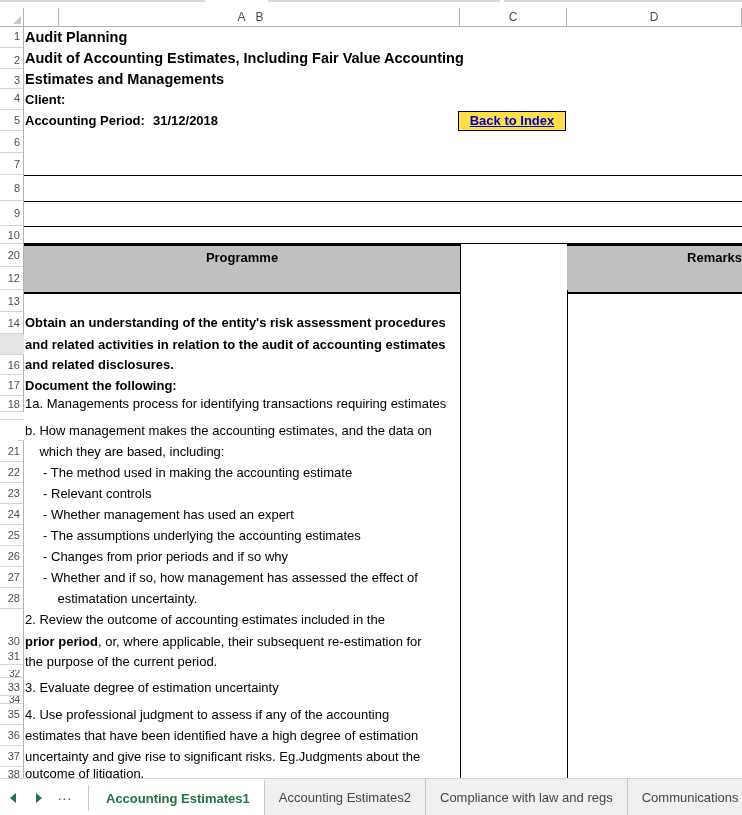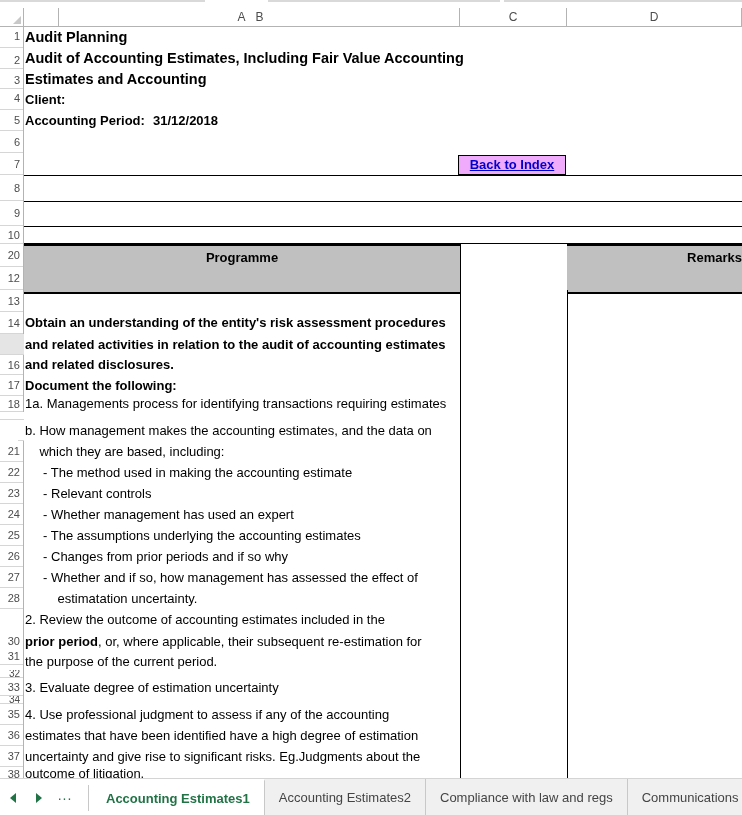--- a/index.html
+++ b/index.html
@@ -139,31 +139,30 @@
     font-size: 13px;
     text-align: center;
     border-top: 2px solid #000000;
     border-bottom: 2px solid #000000;
   }
   .hdr-cell.rightal { text-align: right; padding-right: 4px; }
 
   
   #back-to-index {
     position: absolute;
-    background: #f0abfc;
+    background: #fde047;
     border: 1.5px solid #000000;
     box-sizing: border-box;
     text-align: center;
     font-family: "Liberation Sans", sans-serif;
     font-size: 13px;
     font-weight: bold;
     color: #0000cc;
     text-decoration: underline;
     cursor: pointer;
-    margin-top: 44px;
   }
 
   
   .hrule {
     position: absolute;
     left: 0;
     width: 718px;
     height: 0;
     border-top: 1.5px solid #000000;
   }
@@ -307,21 +306,21 @@
     <div class="row-head" style="top:677px;height:21px;line-height:21px;">35</div>
     <div class="row-head" style="top:698px;height:21px;line-height:21px;">36</div>
     <div class="row-head" style="top:719px;height:21px;line-height:21px;">37</div>
     <div class="row-head" style="top:740px;height:14px;line-height:14px;">38</div>
   </div>
 
   <div id="cells">
 
     <div class="cell title" style="left:1px;top:0px;width:620px;height:21px;line-height:20px;">Audit Planning</div>
     <div class="cell title" style="left:1px;top:21px;width:620px;height:21px;line-height:21px;">Audit of Accounting Estimates, Including Fair Value Accounting</div>
-    <div class="cell title" style="left:1px;top:42px;width:620px;height:20px;line-height:20px;">Estimates and Accounting</div>
+    <div class="cell title" style="left:1px;top:42px;width:620px;height:20px;line-height:20px;">Estimates and Managements</div>
     <div class="cell bold" style="left:1px;top:62px;width:300px;height:21px;line-height:21px;">Client:</div>
     <div class="cell bold" style="left:1px;top:83px;width:140px;height:21px;line-height:21px;">Accounting Period:</div>
     <div class="cell bold" style="left:129px;top:83px;width:130px;height:21px;line-height:21px;">31/12/2018</div>
 
     <div id="back-to-index" style="left:434px;top:84px;width:108px;height:20px;line-height:18px;">Back to Index</div>
 
     <div class="hrule" style="top:148px;"></div>
     <div class="hrule" style="top:174px;"></div>
     <div class="hrule" style="top:199px;"></div>
     <div class="hrule" style="top:216px;"></div>

